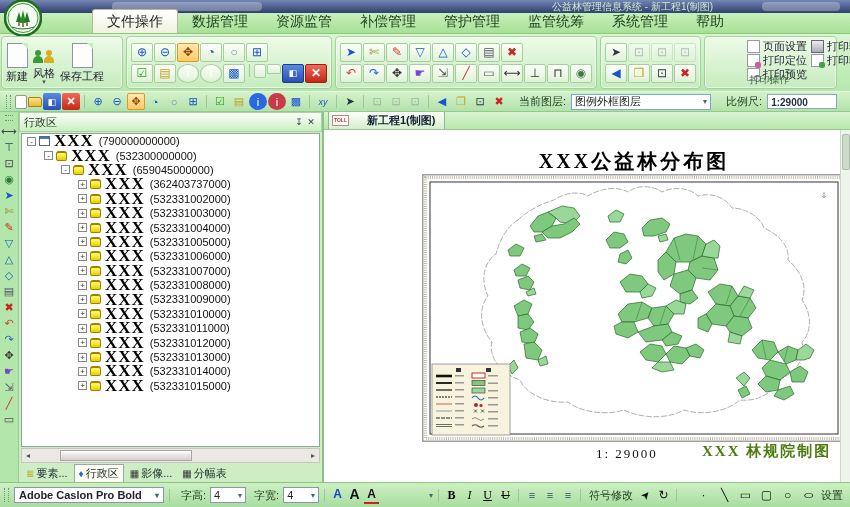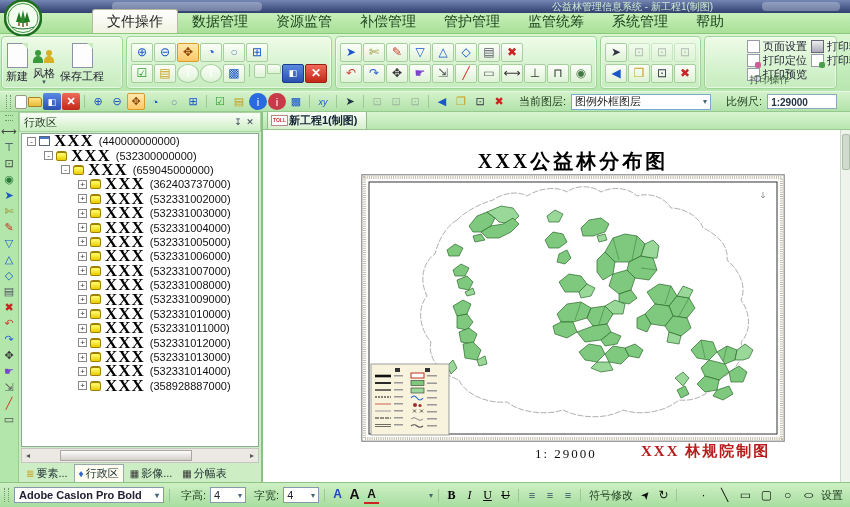--- a/index.html
+++ b/index.html
@@ -56,21 +56,21 @@
   .layer-label{margin-left:10px;margin-right:4px;}
   .scale-label{margin-left:14px;margin-right:4px;}
   .layer-combo{width:140px;height:16px;background:#fff;border:1px solid #7aa8d8;font-size:11px;display:flex;align-items:center;padding:0 3px;color:#222;flex:none;box-sizing:border-box;}
   .combo-arrow{margin-left:auto;font-size:8px;color:#467;}
   .scale-field{width:70px;height:15px;background:#fff;border:1px solid #8ab;font-size:10px;font-weight:bold;color:#234;padding:0 3px;line-height:15px;flex:none;box-sizing:border-box;}
   
   .workspace{position:absolute;top:112px;bottom:25px;left:0;right:0;display:flex;}
   .lefttools{width:18px;background:#b2e6aa;border-right:1px solid #98cc90;display:flex;flex-direction:column;align-items:center;padding-top:3px;gap:1px;flex:none;}
   .lefttools .tbtn{width:16px;height:15px;font-size:11px;}
   .lt-grip{width:8px;height:4px;border-top:1px dotted #6a9a66;border-bottom:1px dotted #6a9a66;margin-bottom:2px;}
-  .sidebar{width:244px;display:flex;flex-direction:column;background:#cdeec5;border-right:2px solid #8cc084;flex:none;box-sizing:border-box;}
+  .sidebar{width:305px;display:flex;flex-direction:column;background:#cdeec5;border-right:2px solid #8cc084;flex:none;box-sizing:border-box;}
   .sb-header{height:18px;display:flex;align-items:center;background:linear-gradient(#fbfff9,#cceec4);border:1px solid #a8d4a0;font-size:11px;color:#1c3a1c;padding:0 4px;flex:none;}
   .sb-title{flex:1;}
   .sb-hbtn{width:12px;text-align:center;font-size:9px;color:#345;}
   .tree{flex:1;background:#fff;border:1px solid #8aa898;margin:1px 2px 0 2px;overflow:hidden;position:relative;}
   .tree-row{height:14.4px;display:flex;align-items:center;white-space:nowrap;overflow:hidden;}
   .expander{width:9px;height:9px;border:1px solid #888;background:#fff;line-height:7px;font-size:8px;text-align:center;margin-right:3px;color:#333;flex:none;box-sizing:border-box;}
   .db-icon{width:11px;height:10px;background:linear-gradient(#fff75e 20%,#e8cc00);border:1px solid #a08000;border-radius:3px 3px 2px 2px;border-top-width:2px;margin-right:4px;flex:none;box-sizing:border-box;}
   .form-icon{width:11px;height:10px;background:#fff;border:1px solid #567;margin-right:4px;flex:none;position:relative;box-sizing:border-box;}
   .form-icon::before{content:"";position:absolute;top:0;left:0;right:0;height:2px;background:#4a78c8;}
   .tree-label{font-weight:bold;font-size:17px;letter-spacing:1px;margin-right:5px;font-family:"Liberation Serif",serif;color:#000;}
@@ -79,27 +79,27 @@
   .hs-btn{width:12px;text-align:center;}
   .hs-thumb{width:130px;height:9px;background:linear-gradient(#fdfdfd,#d4d0cc);border:1px solid #aba7a3;margin-left:26px;}
   .sb-tabs{height:18px;display:flex;align-items:center;padding-left:3px;gap:2px;font-size:11px;flex:none;}
   .sb-tab{display:flex;align-items:center;gap:2px;padding:1px 4px;color:#233;white-space:nowrap;}
   .sb-tab.active{background:#fcfcf0;border:1px solid #9aa;}
   .sbt-ic{font-size:10px;}
   .ic-layers{color:#c8a020}.ic-org{color:#3366cc}.ic-grid{color:#333}
   
   .canvas{flex:1;display:flex;flex-direction:column;background:#fff;position:relative;overflow:hidden;}
   .doc-tabs{height:17px;background:linear-gradient(#d8f4d0,#b8e6b0);border-bottom:1px solid #98c890;display:flex;align-items:flex-end;padding-left:4px;flex:none;}
-  .doc-tab{display:flex;align-items:center;gap:1px;background:linear-gradient(#fbfff8,#d6eece);border:1px solid #90b888;border-bottom:none;border-radius:2px 2px 0 0;font-size:11px;font-weight:bold;color:#123;padding:1px 9px 1px 3px;}
+  .doc-tab{display:flex;align-items:center;gap:18px;background:linear-gradient(#fbfff8,#d6eece);border:1px solid #90b888;border-bottom:none;border-radius:2px 2px 0 0;font-size:11px;font-weight:bold;color:#123;padding:1px 9px 1px 3px;}
   .doc-tab-icon{width:15px;height:9px;background:#fff;border:1px solid #b88;font-size:5px;line-height:8px;text-align:center;color:#c33;overflow:hidden;letter-spacing:0;}
   .map-area{flex:1;position:relative;background:#fff;}
   .map-title{position:absolute;top:18px;left:98px;width:424px;text-align:center;font-size:20px;font-weight:bold;letter-spacing:3px;color:#000;font-family:"Liberation Serif",serif;white-space:nowrap;}
   .map-svg{position:absolute;top:44px;left:98px;}
   .map-scale{position:absolute;top:316px;left:272px;font-size:13px;letter-spacing:2px;color:#111;font-family:"Liberation Serif",serif;}
-  .map-credit{position:absolute;top:312px;left:378px;font-size:15px;font-weight:bold;letter-spacing:2px;color:#b91c1c;font-family:"Liberation Serif",serif;white-space:nowrap;}
+  .map-credit{position:absolute;top:312px;left:378px;font-size:15px;font-weight:bold;letter-spacing:2px;color:#4d7c0f;font-family:"Liberation Serif",serif;white-space:nowrap;}
   .vscroll{position:absolute;top:0;right:0;bottom:0;width:9px;background:#eef3ec;border-left:1px solid #ccd8ca;}
   .vs-thumb{position:absolute;top:4px;left:1px;width:6px;height:34px;background:#cfdccd;border:1px solid #aebcac;border-radius:2px;}
   
   .bottombar{position:absolute;bottom:0;left:0;right:0;height:25px;background:linear-gradient(#cef0c4,#a8dda0);border-top:1px solid #8cc484;display:flex;align-items:center;gap:2px;padding:0 4px;font-size:11px;box-sizing:border-box;overflow:hidden;}
   .grip{width:3px;height:14px;border-left:1px dotted #6a9a66;border-right:1px dotted #6a9a66;margin-right:3px;flex:none;}
   .font-combo{width:150px;height:16px;background:#fff;border:1px solid #8897aa;display:flex;align-items:center;font-size:11px;font-weight:bold;color:#223;padding:0 4px;flex:none;box-sizing:border-box;}
   .small-combo{width:36px;height:16px;background:#fff;border:1px solid #8897aa;display:flex;align-items:center;font-size:11px;color:#223;padding:0 3px;flex:none;box-sizing:border-box;}
   .fmt-label{color:#1c3a1c;margin:0 2px 0 6px;white-space:nowrap;flex:none;}
   .fmt{min-width:15px;height:16px;display:inline-flex;align-items:center;justify-content:center;flex:none;font-size:12px;}
   .fcA1{color:#2244cc;font-weight:bold;}
@@ -339,21 +339,21 @@
       <div class="sb-header">
         <span class="sb-title">行政区</span>
         <span class="sb-hbtn">↧</span>
         <span class="sb-hbtn">✕</span>
       </div>
       <div class="tree">
           <div class="tree-row" style="padding-left: 5px;">
             <span class="expander">-</span>
             <span class="form-icon"></span>
             <span class="tree-label">XXX</span>
-            <span class="tree-code">(440000000000)</span>
+            <span class="tree-code">(790000000000)</span>
           </div>
           <div class="tree-row" style="padding-left: 22px;">
             <span class="expander">-</span>
             <span class="db-icon"></span>
             <span class="tree-label">XXX</span>
             <span class="tree-code">(532300000000)</span>
           </div>
           <div class="tree-row" style="padding-left: 39px;">
             <span class="expander">-</span>
             <span class="db-icon"></span>
@@ -441,21 +441,21 @@
           <div class="tree-row" style="padding-left: 56px;">
             <span class="expander">+</span>
             <span class="db-icon"></span>
             <span class="tree-label">XXX</span>
             <span class="tree-code">(532331014000)</span>
           </div>
           <div class="tree-row" style="padding-left: 56px;">
             <span class="expander">+</span>
             <span class="db-icon"></span>
             <span class="tree-label">XXX</span>
-            <span class="tree-code">(358928887000)</span>
+            <span class="tree-code">(532331015000)</span>
           </div>
         </div>
       <div class="hscroll">
         <span class="hs-btn">◂</span>
         <span class="hs-thumb"></span>
         <span class="hs-btn" style="margin-left:auto;">▸</span>
       </div>
       <div class="sb-tabs">
           <div class="sb-tab">
             <span class="sbt-ic ic-layers">≣</span>

